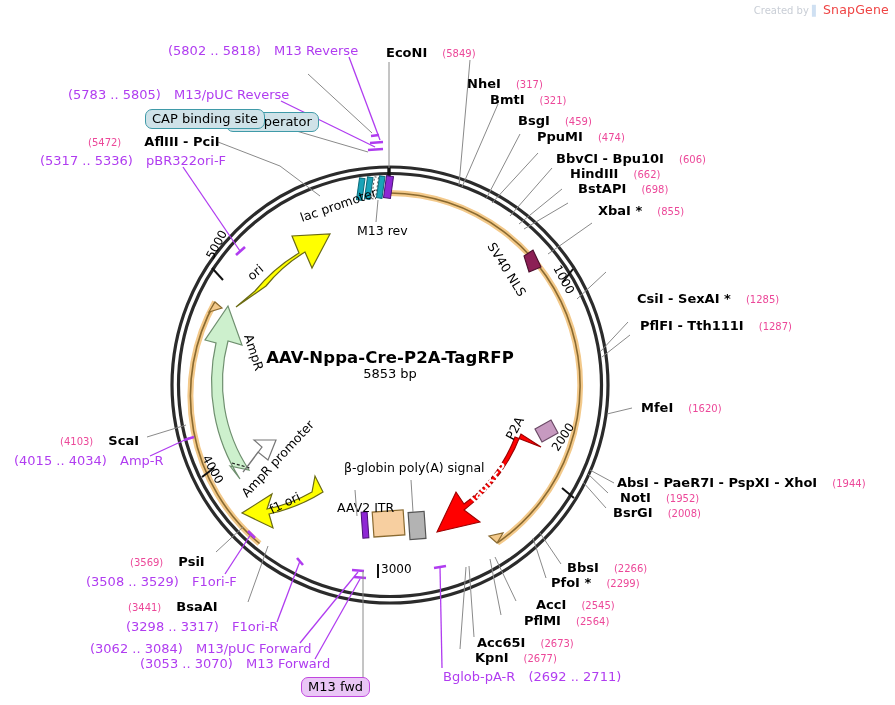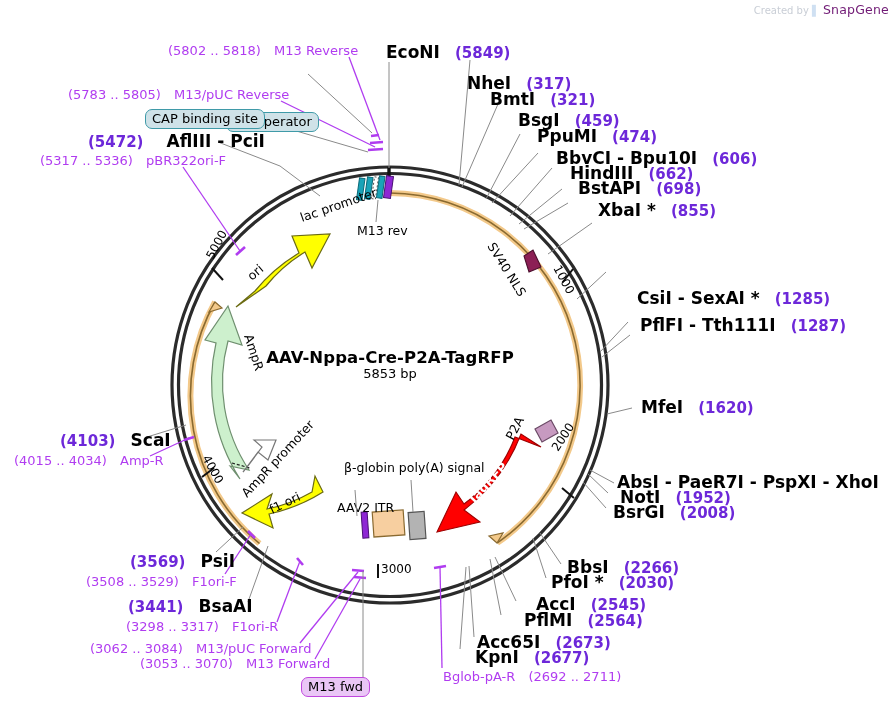--- a/index.html
+++ b/index.html
@@ -7,43 +7,43 @@
     width:895px;height:705px;position:relative;overflow:hidden;
     background:#ffffff;
     font-family:"DejaVu Sans","Liberation Sans",sans-serif;
     color:#000;
   }
   #stage{position:absolute;left:0;top:0;width:895px;height:705px;}
   svg.map{position:absolute;left:0;top:0;width:895px;height:705px;overflow:visible;}
 
   
   .lbl{position:absolute;white-space:nowrap;line-height:1.05;}
-  .enz{font-size:17px;font-weight:bold;color:#000;}
-  .pos{font-size:15px;font-weight:bold;color:#6d28d9;}
+  .enz{font-size:13px;font-weight:bold;color:#000;}
+  .pos{font-size:10px;font-weight:normal;color:#ec4899;}
   .prm{font-size:13px;color:#b03cf0;}
   .prm .rng{color:#b03cf0;}
 
   
   .pill{
     position:absolute;white-space:nowrap;font-size:13px;color:#000;
     padding:1px 6px 2px 6px;border-radius:7px;
   }
   .pill.cyan{background:#cfe2e8;border:1px solid #3f9aa8;}
   .pill.violet{background:#eac6f6;border:1px solid #c046de;}
 
   
   .title{
     position:absolute;text-align:center;font-weight:bold;font-size:16.5px;color:#000;
     letter-spacing:.1px;
   }
   .subtitle{position:absolute;text-align:center;font-size:13px;color:#000;}
 
   
   .wm{position:absolute;right:6px;top:2px;font-size:10px;color:#c9ced6;white-space:nowrap;}
-  .wm .sg{color:#701a75;font-size:12.5px;letter-spacing:.2px;}
+  .wm .sg{color:#ef4444;font-size:12.5px;letter-spacing:.2px;}
   .wm .tick{color:#cfe0f2;}
 
   
   text{font-family:"DejaVu Sans","Liberation Sans",sans-serif;}
 </style>
 </head>
 <body>
 
 <div id="stage">
 
@@ -355,21 +355,21 @@
     <span class="pos" style="margin-left:10px;">(2008)</span>
   </div>
 
   <div class="lbl" style="left:567px;top:559px;">
     <span class="enz">BbsI</span>
     <span class="pos" style="margin-left:10px;">(2266)</span>
   </div>
 
   <div class="lbl" style="left:551px;top:574px;">
     <span class="enz">PfoI *</span>
-    <span class="pos" style="margin-left:10px;">(2030)</span>
+    <span class="pos" style="margin-left:10px;">(2299)</span>
   </div>
 
   <div class="lbl" style="left:536px;top:596px;">
     <span class="enz">AccI</span>
     <span class="pos" style="margin-left:10px;">(2545)</span>
   </div>
 
   <div class="lbl" style="left:524px;top:612px;">
     <span class="enz">PflMI</span>
     <span class="pos" style="margin-left:10px;">(2564)</span>

